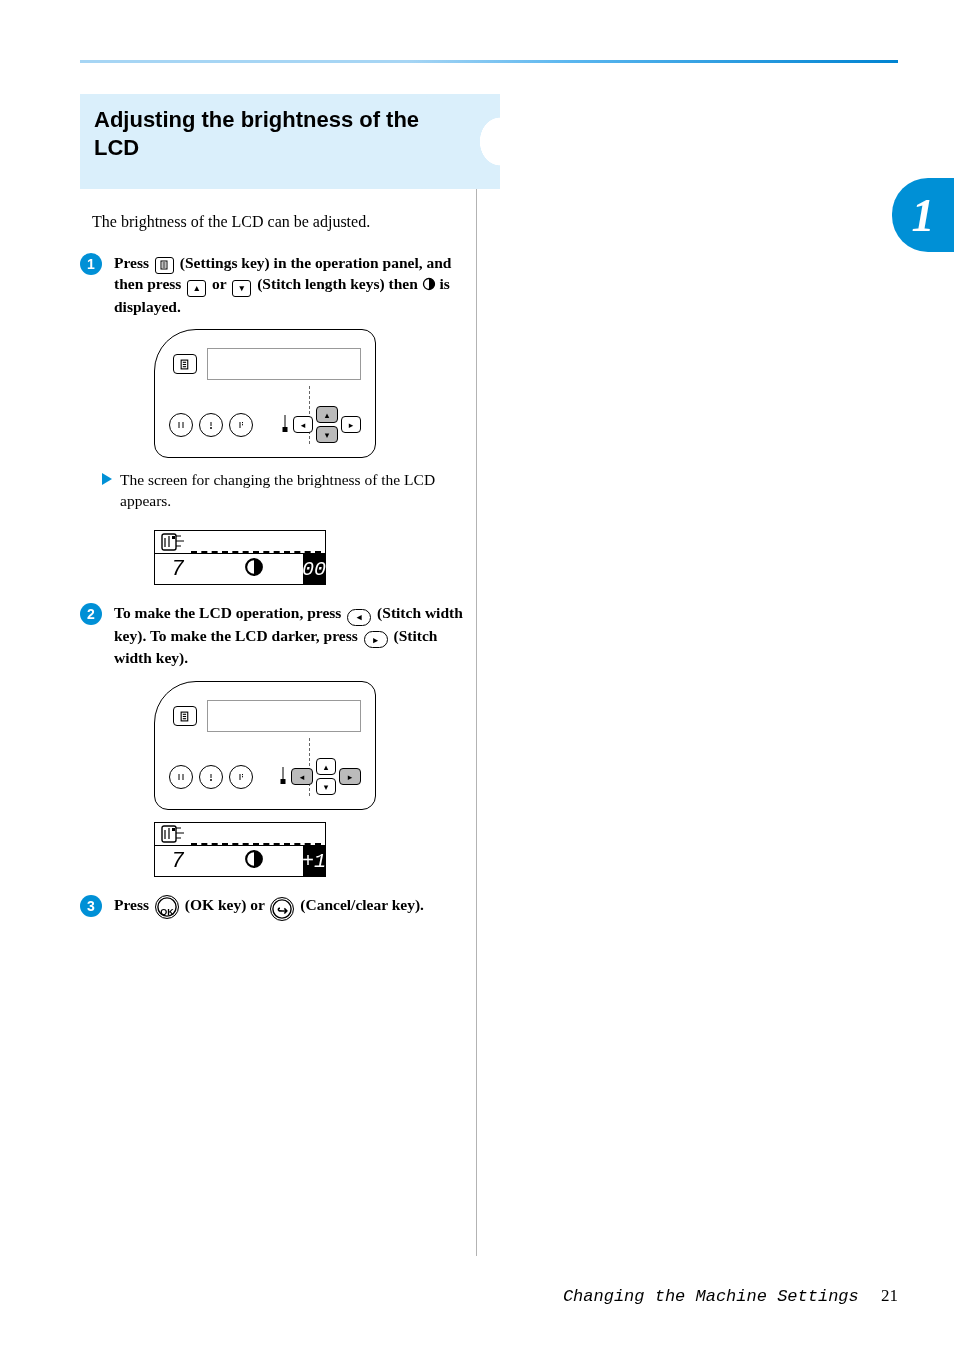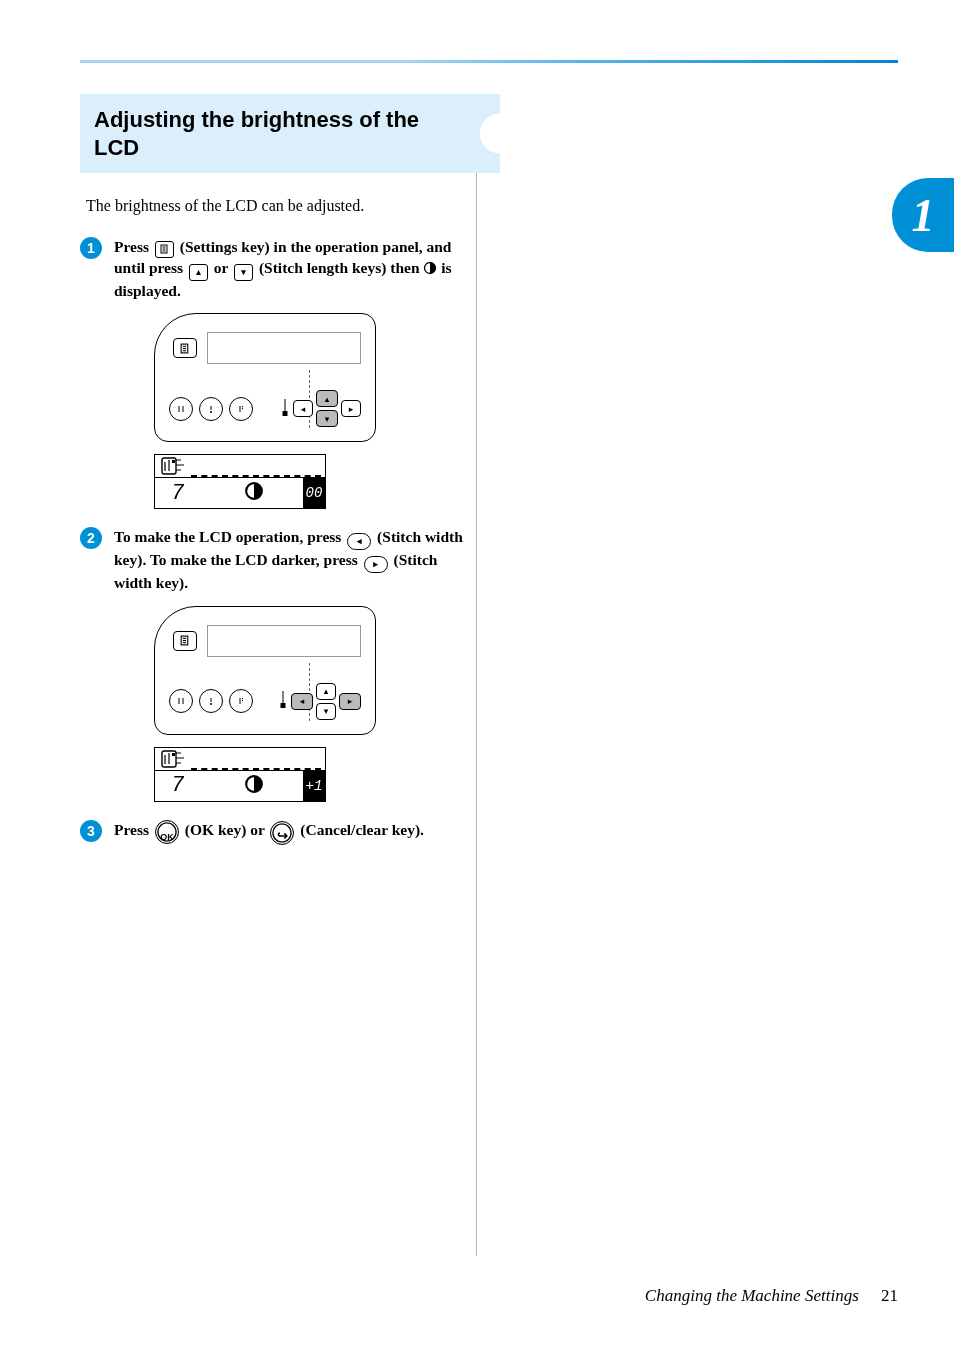--- a/index.html
+++ b/index.html
@@ -49,21 +49,21 @@
     top: 94px;
     left: 476px;
     width: 1px;
     height: 1162px;
     background: #b3b3b3;
   }
   
   .heading-box {
     position: relative;
     background: #daeffb;
-    padding: 12px 24px 12px 14px;
+    padding: 12px 24px 28px 14px;
     border-radius: 0;
     margin-bottom: 24px;
     overflow: visible;
   }
   .heading-box::after {
     content: "";
     position: absolute;
     right: -34px;
     top: 0;
     width: 40px;
@@ -82,21 +82,21 @@
   .heading-corner {
     position: absolute;
     right: 0;
     top: 0;
     width: 46px;
     height: 100%;
     overflow: visible;
   }
   .intro {
     font-size: 16px;
-    margin: 0 0 22px 6px;
+    margin: 0 0 22px 12px;
   }
   
   .step-num {
     display: inline-flex;
     width: 22px;
     height: 22px;
     background: #0090d6;
     color: #fff;
     font-family: Arial, Helvetica, sans-serif;
     font-weight: bold;
@@ -262,21 +262,21 @@
   }
   .lcd-lower .righttag {
     position: absolute;
     right: 0;
     top: 0;
     bottom: 0;
     width: 22px;
     background: #000;
     color: #fff;
     font-family: "Courier New", monospace;
-    font-size: 14px;
+    font-size: 20px;
     font-style: italic;
     display: flex;
     align-items: center;
     justify-content: center;
   }
   .lcd-status-icon {
     position: absolute;
     left: 6px;
     top: 2px;
   }
@@ -320,20 +320,21 @@
   }
   
   .footer {
     position: absolute;
     bottom: 42px;
     right: 56px;
     font-size: 17px;
   }
   .footer .section {
     font-style: italic;
+    font-family: Liberation Mono, monospace;
   }
   .footer .page {
     margin-left: 18px;
   }
   .highlight {
     background: #bbb;
     padding: 0 1px;
   }
 </style>
 </head>
@@ -363,21 +364,21 @@
     <span class="step-body">
       <span>Press </span>
       <span class="kbox">
         <svg width="9" height="10" viewBox="0 0 9 10">
             <rect x="1" y="1" width="6" height="8" fill="none" stroke="#000" stroke-width="1"></rect>
             <line x1="2.5" y1="3" x2="5.5" y2="3" stroke="#000"></line>
             <line x1="2.5" y1="5" x2="5.5" y2="5" stroke="#000"></line>
             <line x1="2.5" y1="7" x2="5.5" y2="7" stroke="#000"></line>
           </svg>
       </span>
-      <span> (Settings key) in the operation panel, and until press </span>
+      <span> (Settings key) in the operation panel, and then press </span>
       <span class="kbox">▴</span>
       <span> or </span>
       <span class="kbox">▾</span>
       <span> (Stitch length keys) then </span>
       <svg width="14" height="14" viewBox="0 0 14 14" style="vertical-align:-2px">
         <circle cx="7" cy="7" r="5.5" fill="none" stroke="#000" stroke-width="1.3"></circle>
         <path d="M7 1.5 A5.5 5.5 0 0 1 7 12.5 Z" fill="#000"></path>
       </svg>
       <span> is displayed.</span>
     </span>
@@ -429,20 +430,24 @@
           <div class="nav-col">
             <span class="nav-btn highlight">▴</span>
             <span class="nav-btn highlight">▾</span>
           </div>
           <span class="nav-btn">▸</span>
         </div>
       </div>
     </div>
   </div>
 
+  <div class="result">
+    <span class="arw"></span>
+    <span>The screen for changing the brightness of the LCD appears.</span>
+  </div>
 
   <div class="lcd-readout">
     <div class="lcd-upper">
       <span class="lcd-status-icon">
         <svg width="24" height="18" viewBox="0 0 24 18">
           <rect x="1" y="1" width="14" height="16" rx="2" fill="none" stroke="#000" stroke-width="1.4"></rect>
           <path d="M4 5 v9 M8 3 v11" stroke="#000" stroke-width="1.2"></path>
           <path d="M15 3 h5 M15 8 h8 M15 13 h5" stroke="#000" stroke-width="1.2"></path>
           <rect x="11" y="3" width="3" height="3" fill="#000"></rect>
         </svg>

